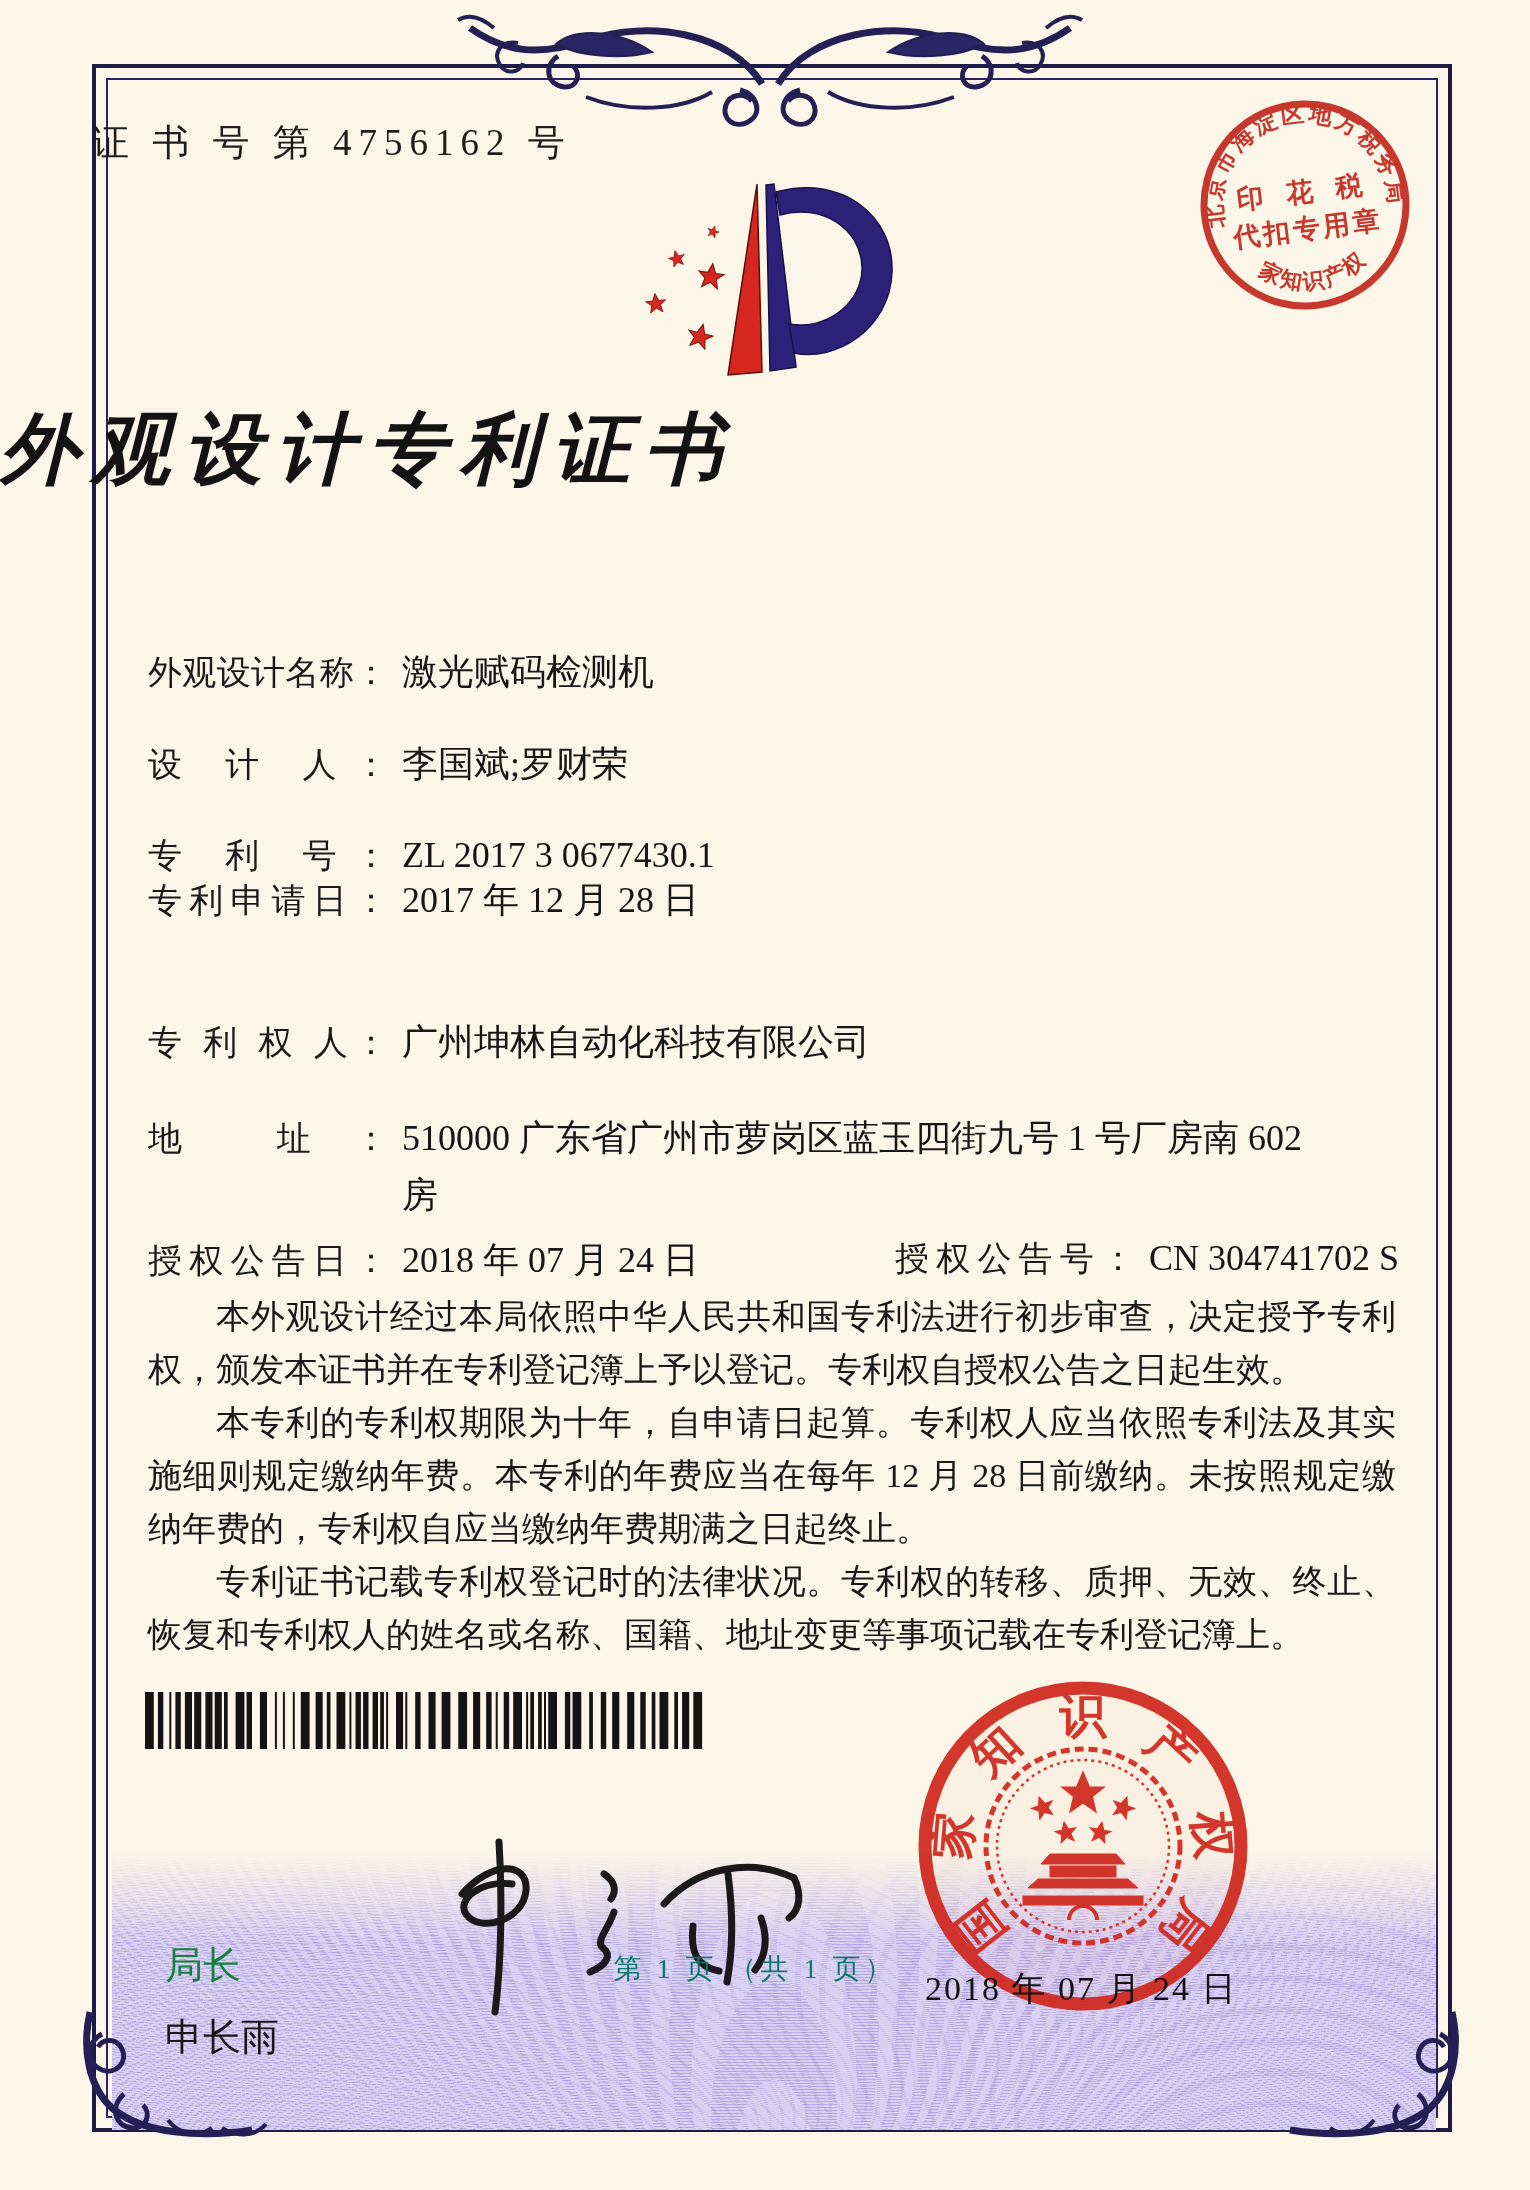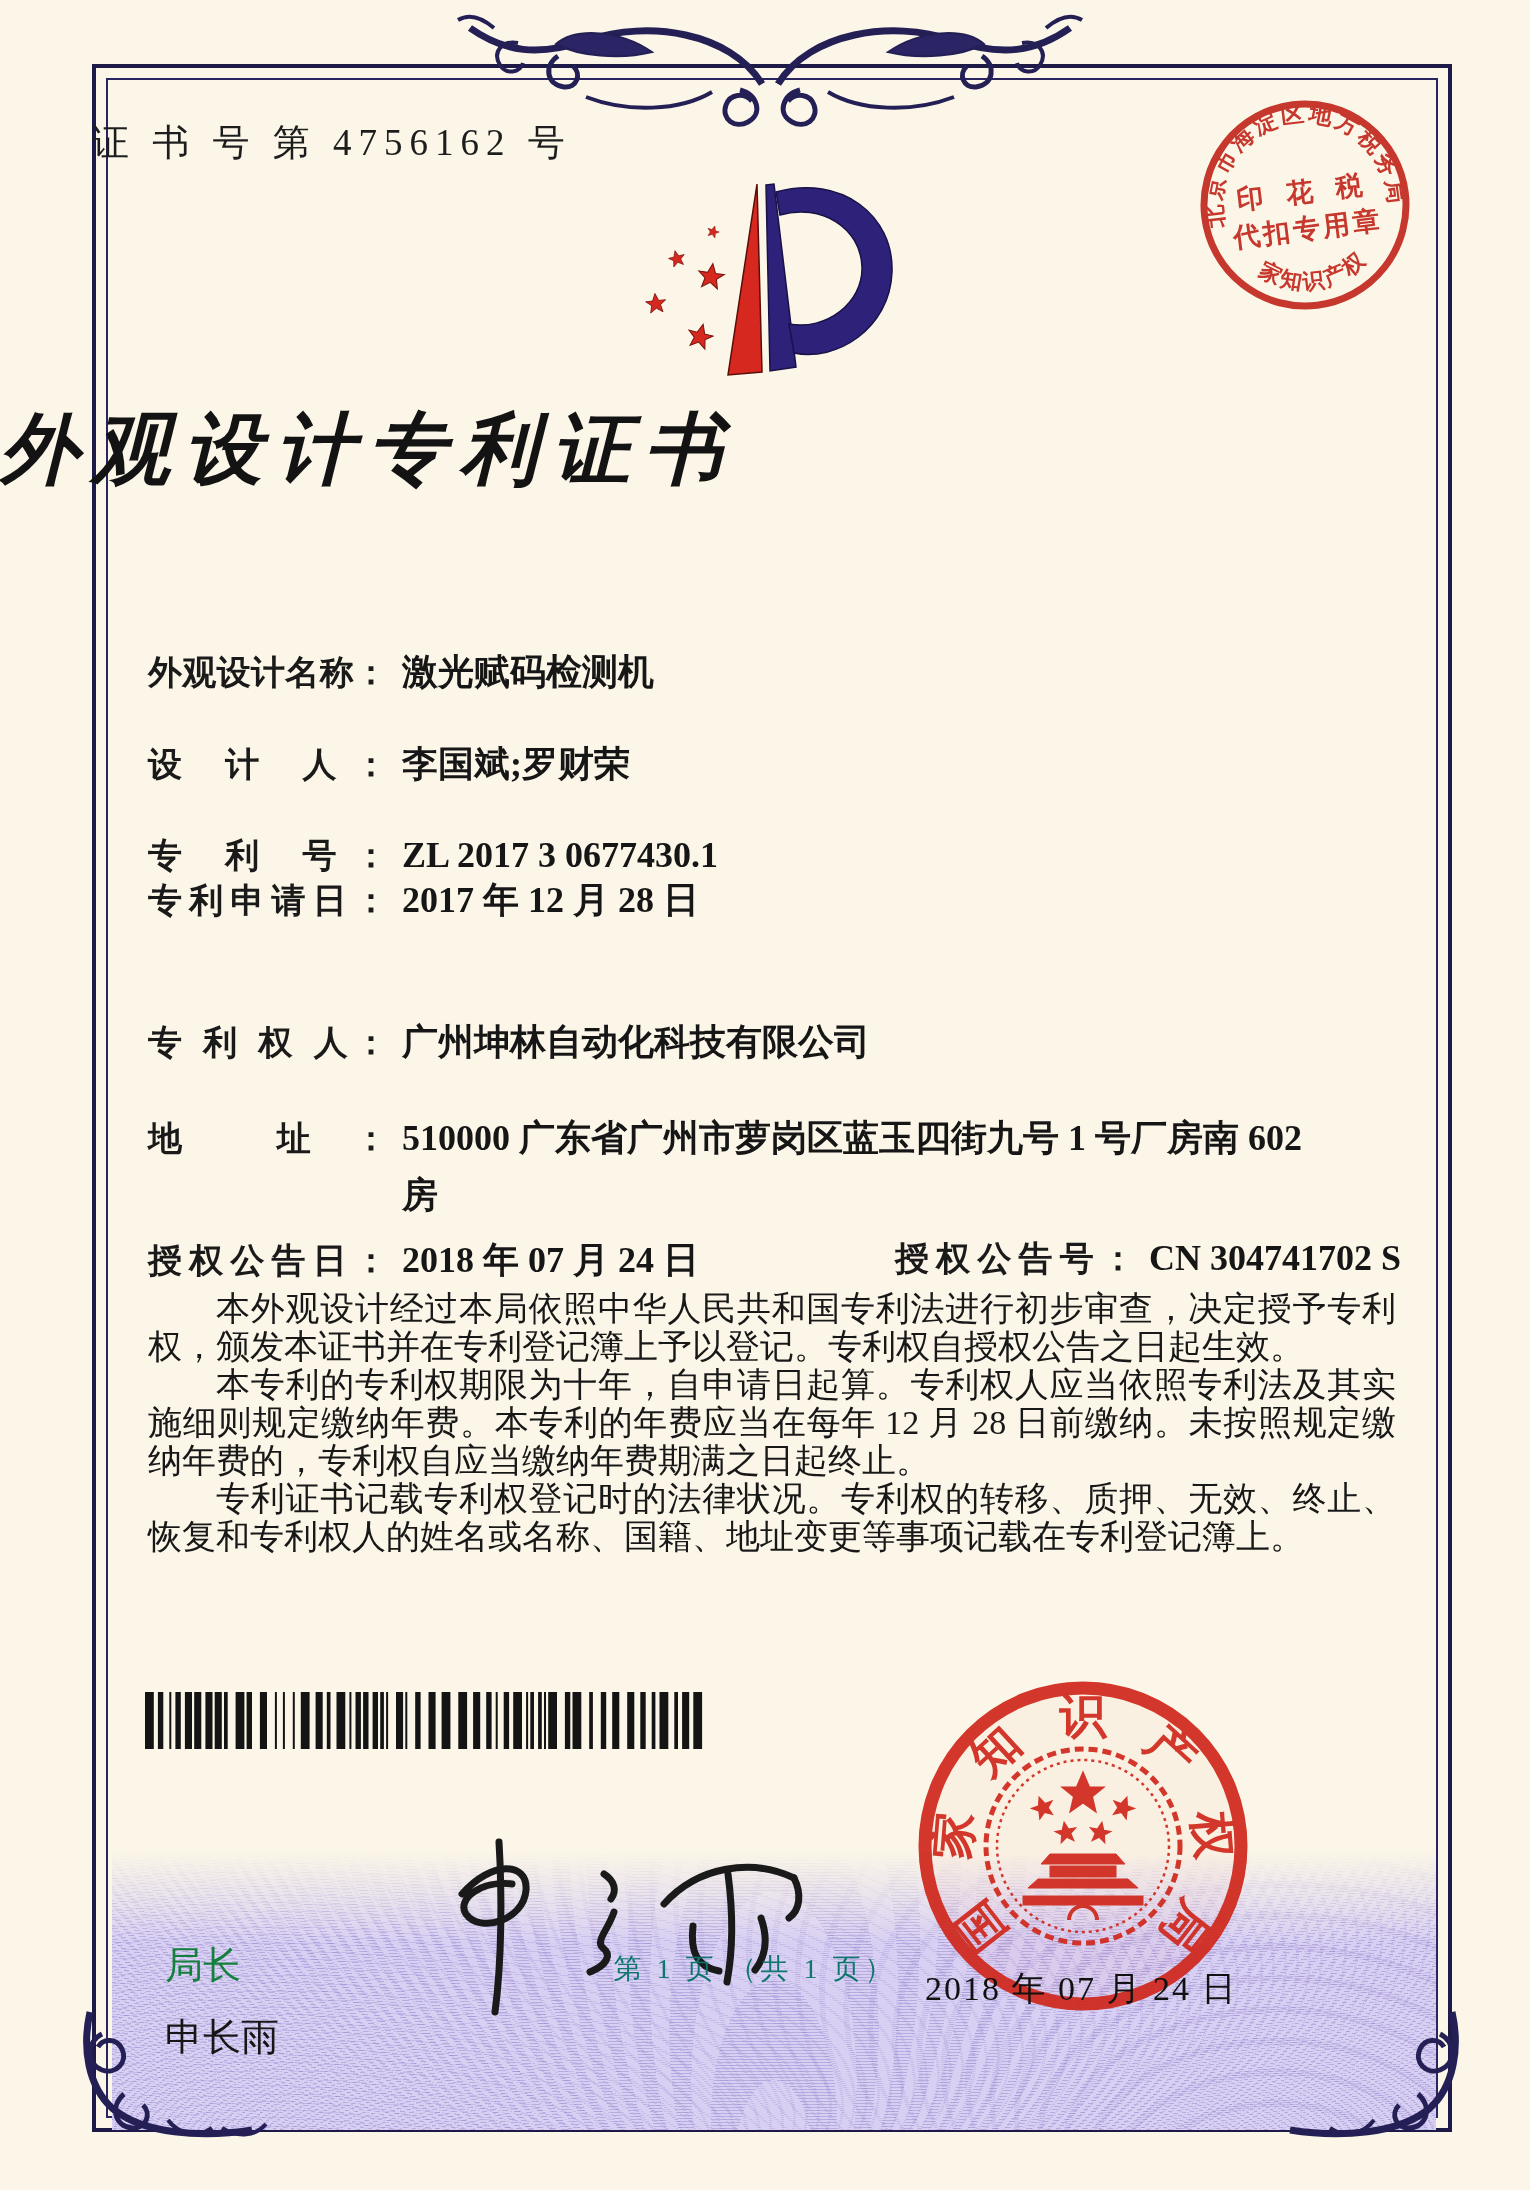--- a/index.html
+++ b/index.html
@@ -12,28 +12,28 @@
   .abs{position:absolute;}
   
   .frame-outer{left:92px; top:64px; width:1360px; height:2068px;
     border:4px solid #1d1a48; box-sizing:border-box;}
   .frame-inner{left:106px; top:78px; width:1332px; height:2040px;
     border:2px solid #2a2560; box-sizing:border-box;}
   .cert-no{left:92px; top:118px; font-size:37px; letter-spacing:7px; color:#1d1d1d; white-space:nowrap;}
   .title{left:0; top:398px; width:1510px; 
     font-size:78px; font-weight:bold; letter-spacing:14px; color:#131313; white-space:nowrap;font-style:italic;}
   
-  .field{left:148px; font-size:36px; white-space:nowrap;font-weight:bold;}
+  .field{left:148px; font-size:36px; white-space:nowrap;}
   .flabel{display:inline-block; width:240px; font-size:34px;
     text-align:justify; text-align-last:justify; vertical-align:baseline; color:#1a1a1a;}
   .fvalue{margin-left:14px; font-size:36px; color:#161616;}
   .addr-lines span{display:block; line-height:57px;}
   .grant-right{left:895px;}
   
-  .body-text{left:148px; top:1290px; width:1248px; font-size:34px; line-height:38px;
+  .body-text{left:148px; top:1290px; width:1248px; font-size:34px; line-height:53px;
     text-align:justify; color:#181818;}
   .body-text p{margin:0; text-indent:2em;}
   
   .guilloche{left:112px; top:1852px; width:1324px; height:278px;
     background-color:var(--guilloche,#d8d0f2);
     background-image:
       repeating-radial-gradient(120% 95% at 50% 150%, rgba(122,100,190,.34) 0 1.6px, rgba(0,0,0,0) 1.6px 9px),
       repeating-radial-gradient(130% 100% at 12% 155%, rgba(140,118,200,.22) 0 1.4px, rgba(0,0,0,0) 1.4px 11px),
       repeating-radial-gradient(130% 100% at 88% 155%, rgba(140,118,200,.22) 0 1.4px, rgba(0,0,0,0) 1.4px 12px);
   }

